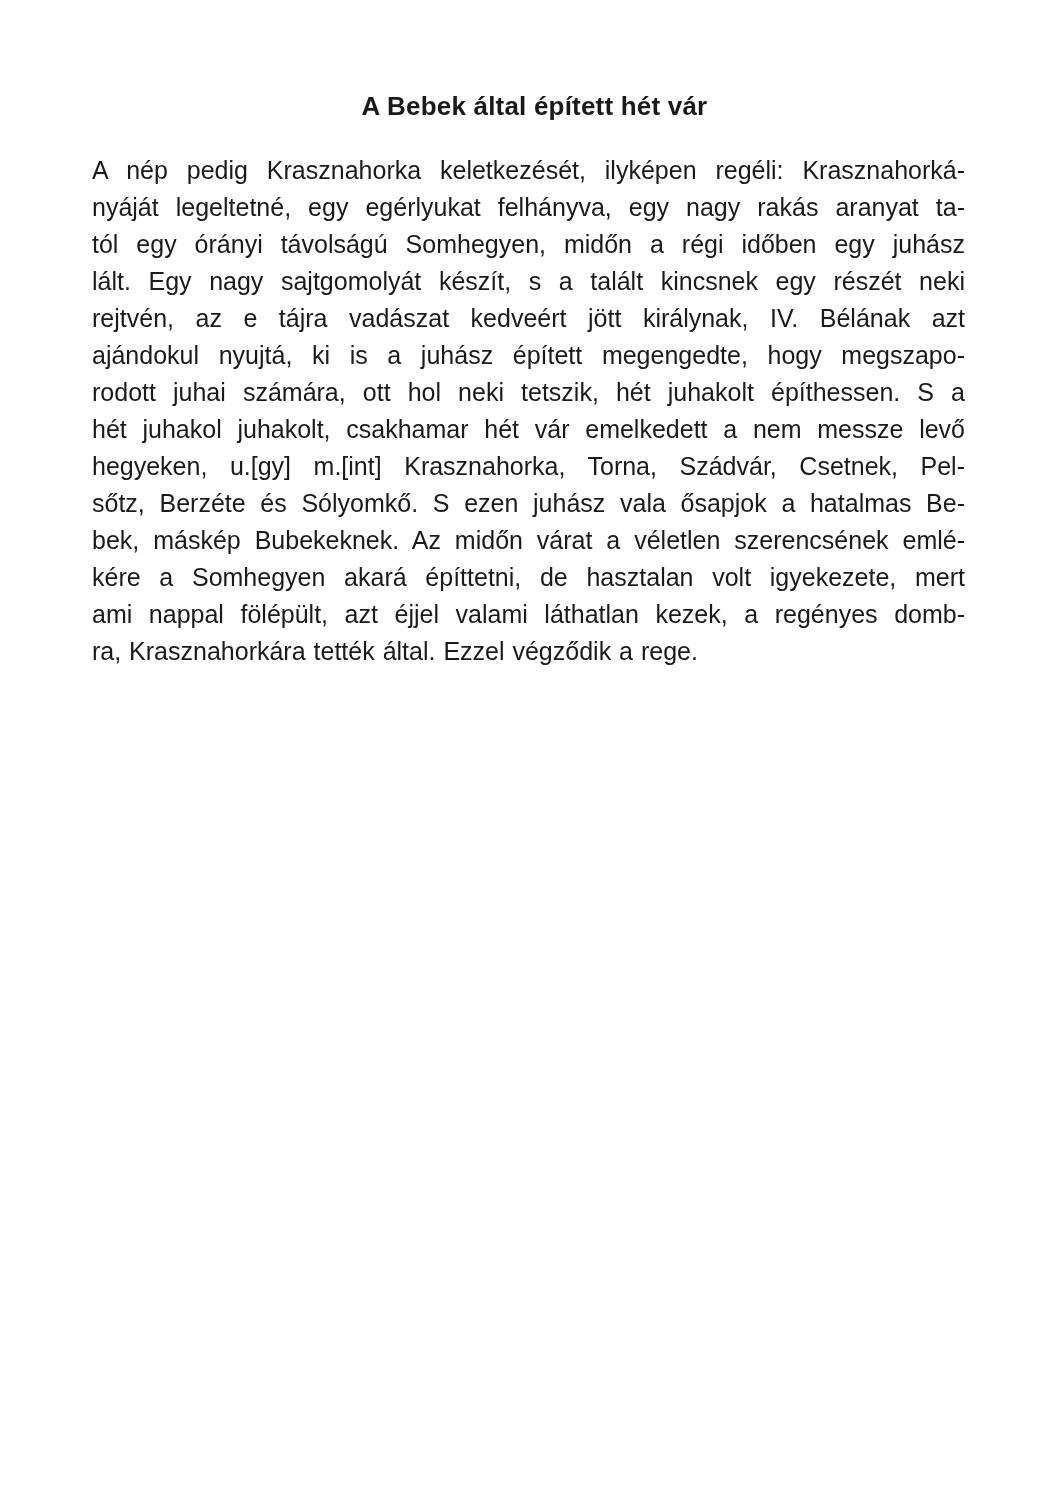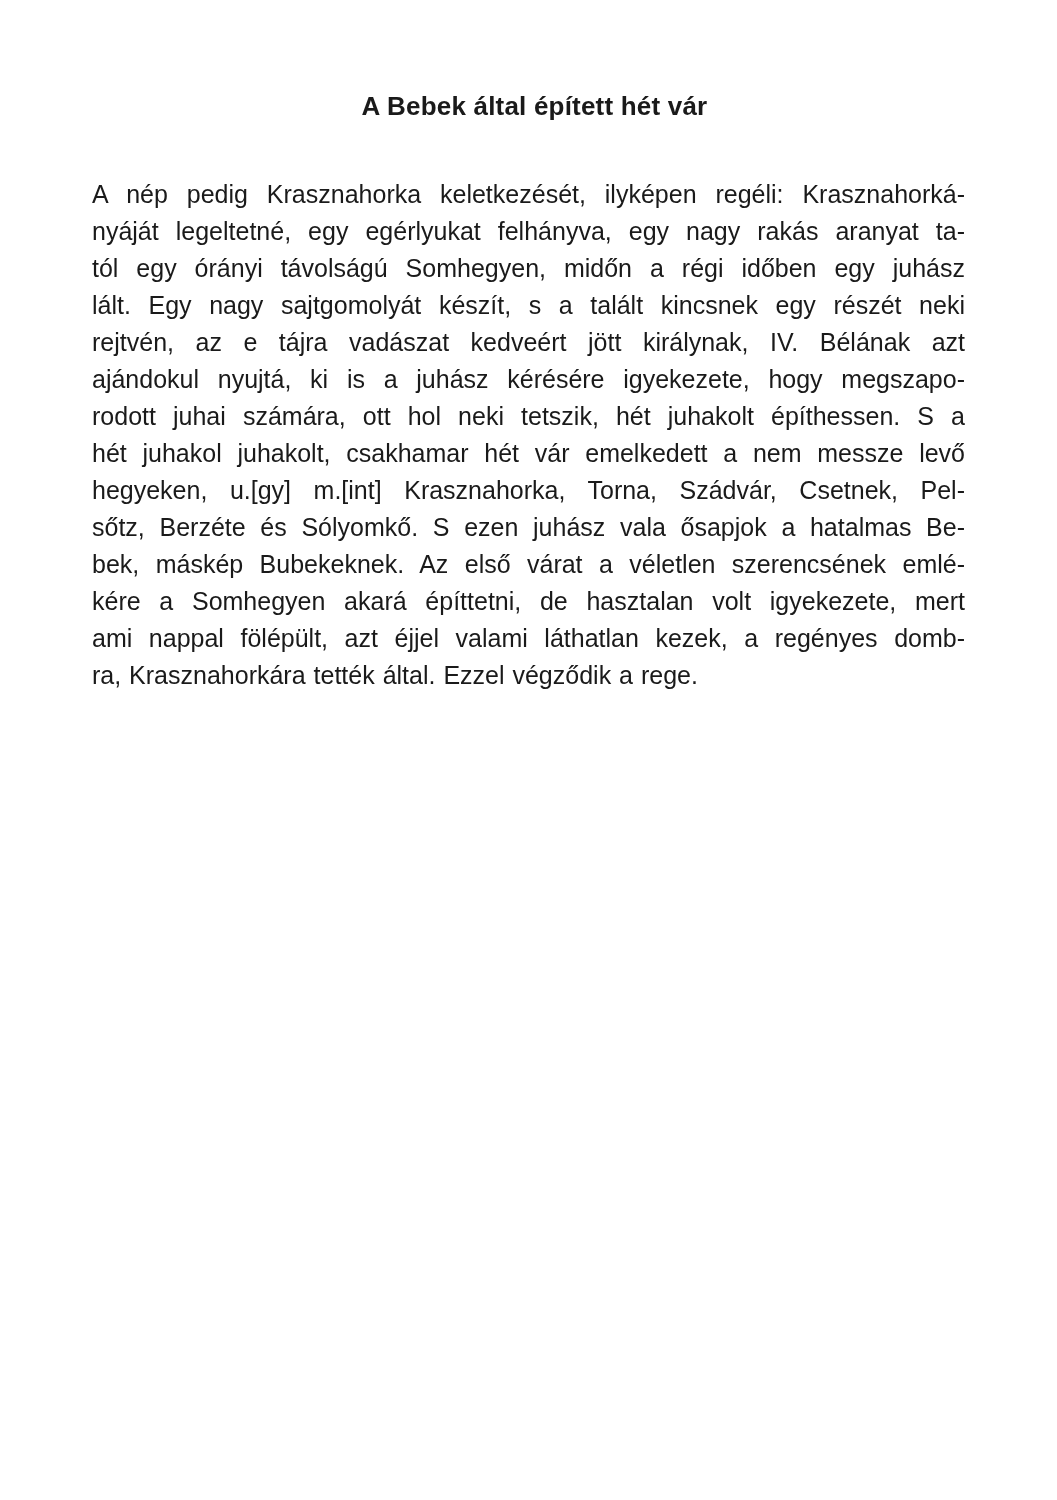--- a/index.html
+++ b/index.html
@@ -28,21 +28,21 @@
     left: 0;
     width: 100%;
     text-align: center;
     font-size: 26px;
     line-height: 37px;
     font-weight: 700;
     letter-spacing: 0.2px;
   }
   .doc-paragraph {
     position: absolute;
-    top: 176px;
+    top: 152px;
     left: 92px;
     width: 873px;
   }
   .line {
     font-size: 25px;
     line-height: 37px;
     text-align: justify;
     text-align-last: justify;
     white-space: normal;
     word-spacing: 1px;
@@ -55,23 +55,23 @@
 <body>
 
 <div class="page" style="background: rgb(255, 255, 255); color: rgb(26, 26, 26);">
   <h1 class="doc-title">A Bebek által épített hét vár</h1>
   <div class="doc-paragraph" id="paragraph">
       <div class="line">A nép pedig Krasznahorka keletkezését, ilyképen regéli: Krasznahorká-</div>
       <div class="line">nyáját legeltetné, egy egérlyukat felhányva, egy nagy rakás aranyat ta-</div>
       <div class="line">tól egy órányi távolságú Somhegyen, midőn a régi időben egy juhász</div>
       <div class="line">lált. Egy nagy sajtgomolyát készít, s a talált kincsnek egy részét neki</div>
       <div class="line">rejtvén, az e tájra vadászat kedveért jött királynak, IV. Bélának azt</div>
-      <div class="line">ajándokul nyujtá, ki is a juhász kérésére igyekezete, hogy megszapo-</div>
+      <div class="line">ajándokul nyujtá, ki is a juhász épített megengedte, hogy megszapo-</div>
       <div class="line">rodott juhai számára, ott hol neki tetszik, hét juhakolt építhessen. S a</div>
       <div class="line">hét juhakol juhakolt, csakhamar hét vár emelkedett a nem messze levő</div>
       <div class="line">hegyeken, u.[gy] m.[int] Krasznahorka, Torna, Szádvár, Csetnek, Pel-</div>
       <div class="line">sőtz, Berzéte és Sólyomkő. S ezen juhász vala ősapjok a hatalmas Be-</div>
-      <div class="line">bek, máskép Bubekeknek. Az első várat a véletlen szerencsének emlé-</div>
+      <div class="line">bek, máskép Bubekeknek. Az midőn várat a véletlen szerencsének emlé-</div>
       <div class="line">kére a Somhegyen akará építtetni, de hasztalan volt igyekezete, mert</div>
       <div class="line">ami nappal fölépült, azt éjjel valami láthatlan kezek, a regényes domb-</div>
       <div class="line last">ra, Krasznahorkára tették által. Ezzel végződik a rege.</div>
     </div>
 </div>
 
 </body></html>

